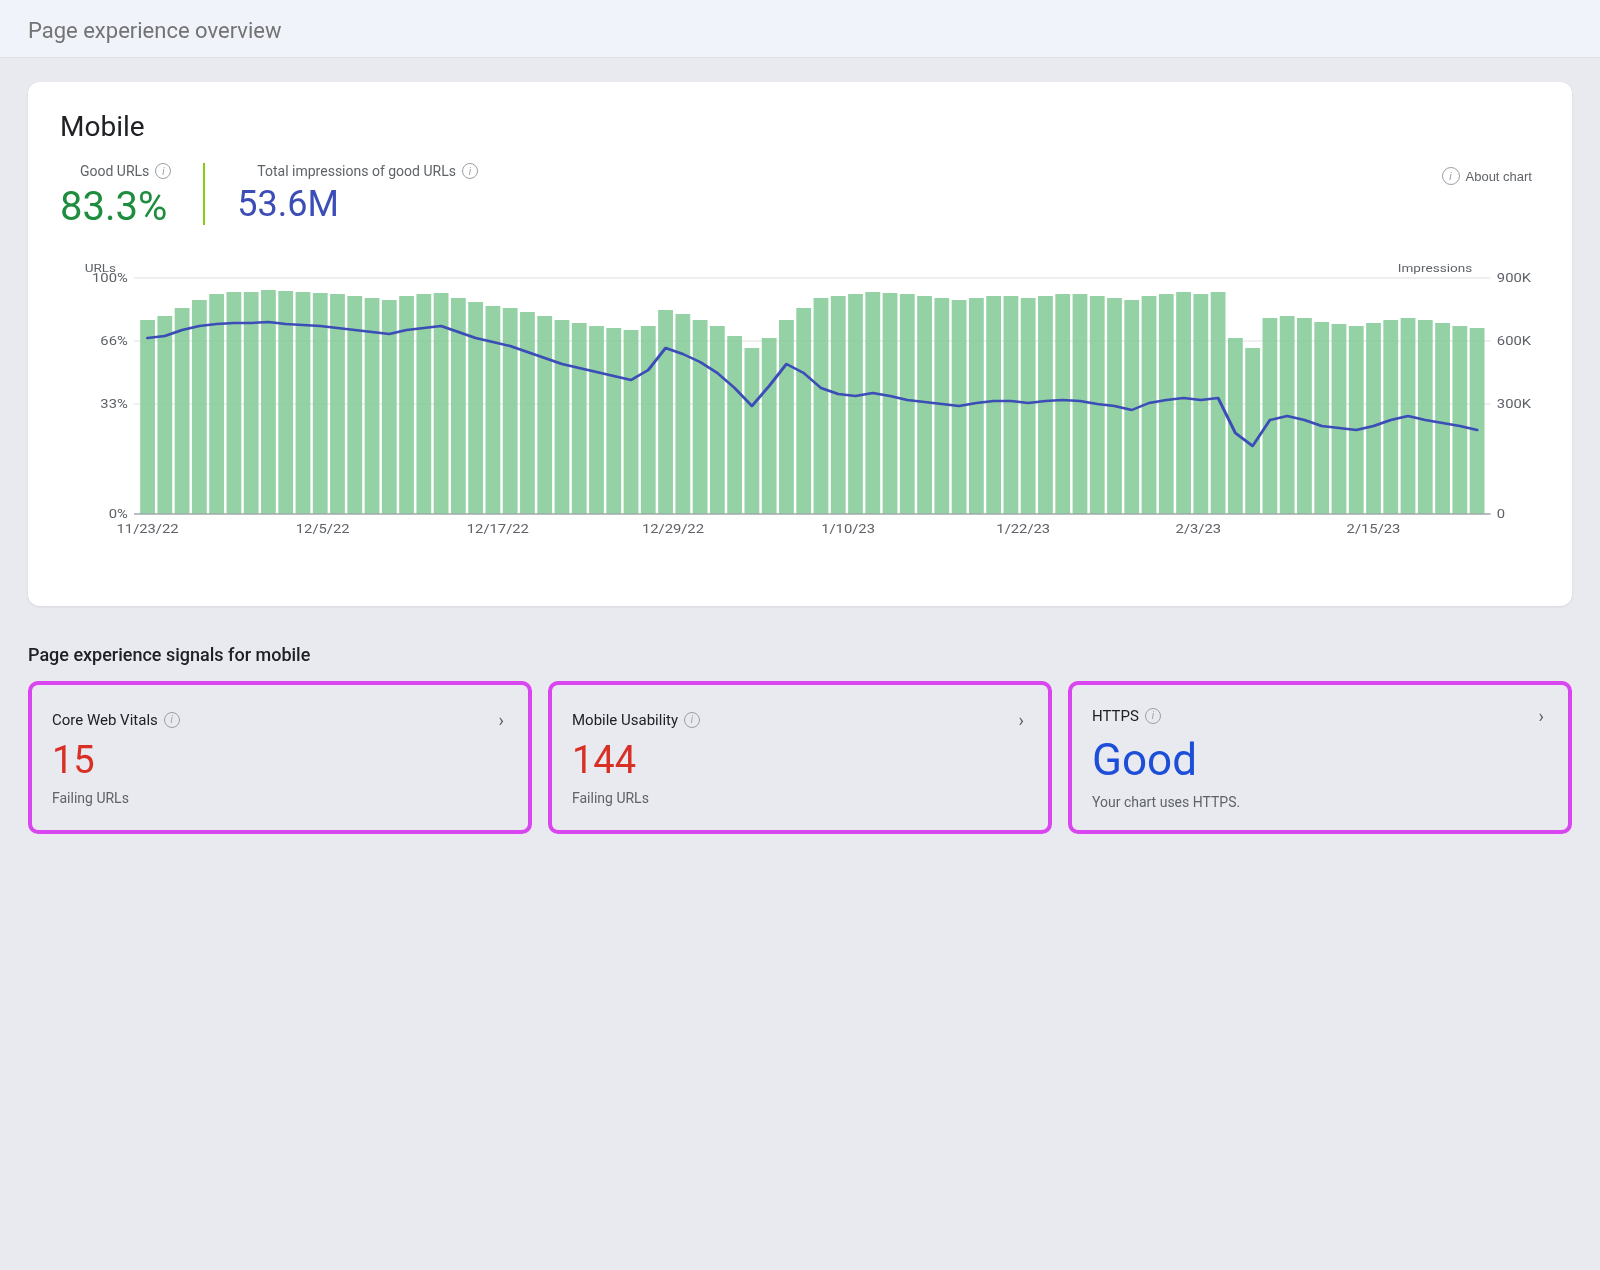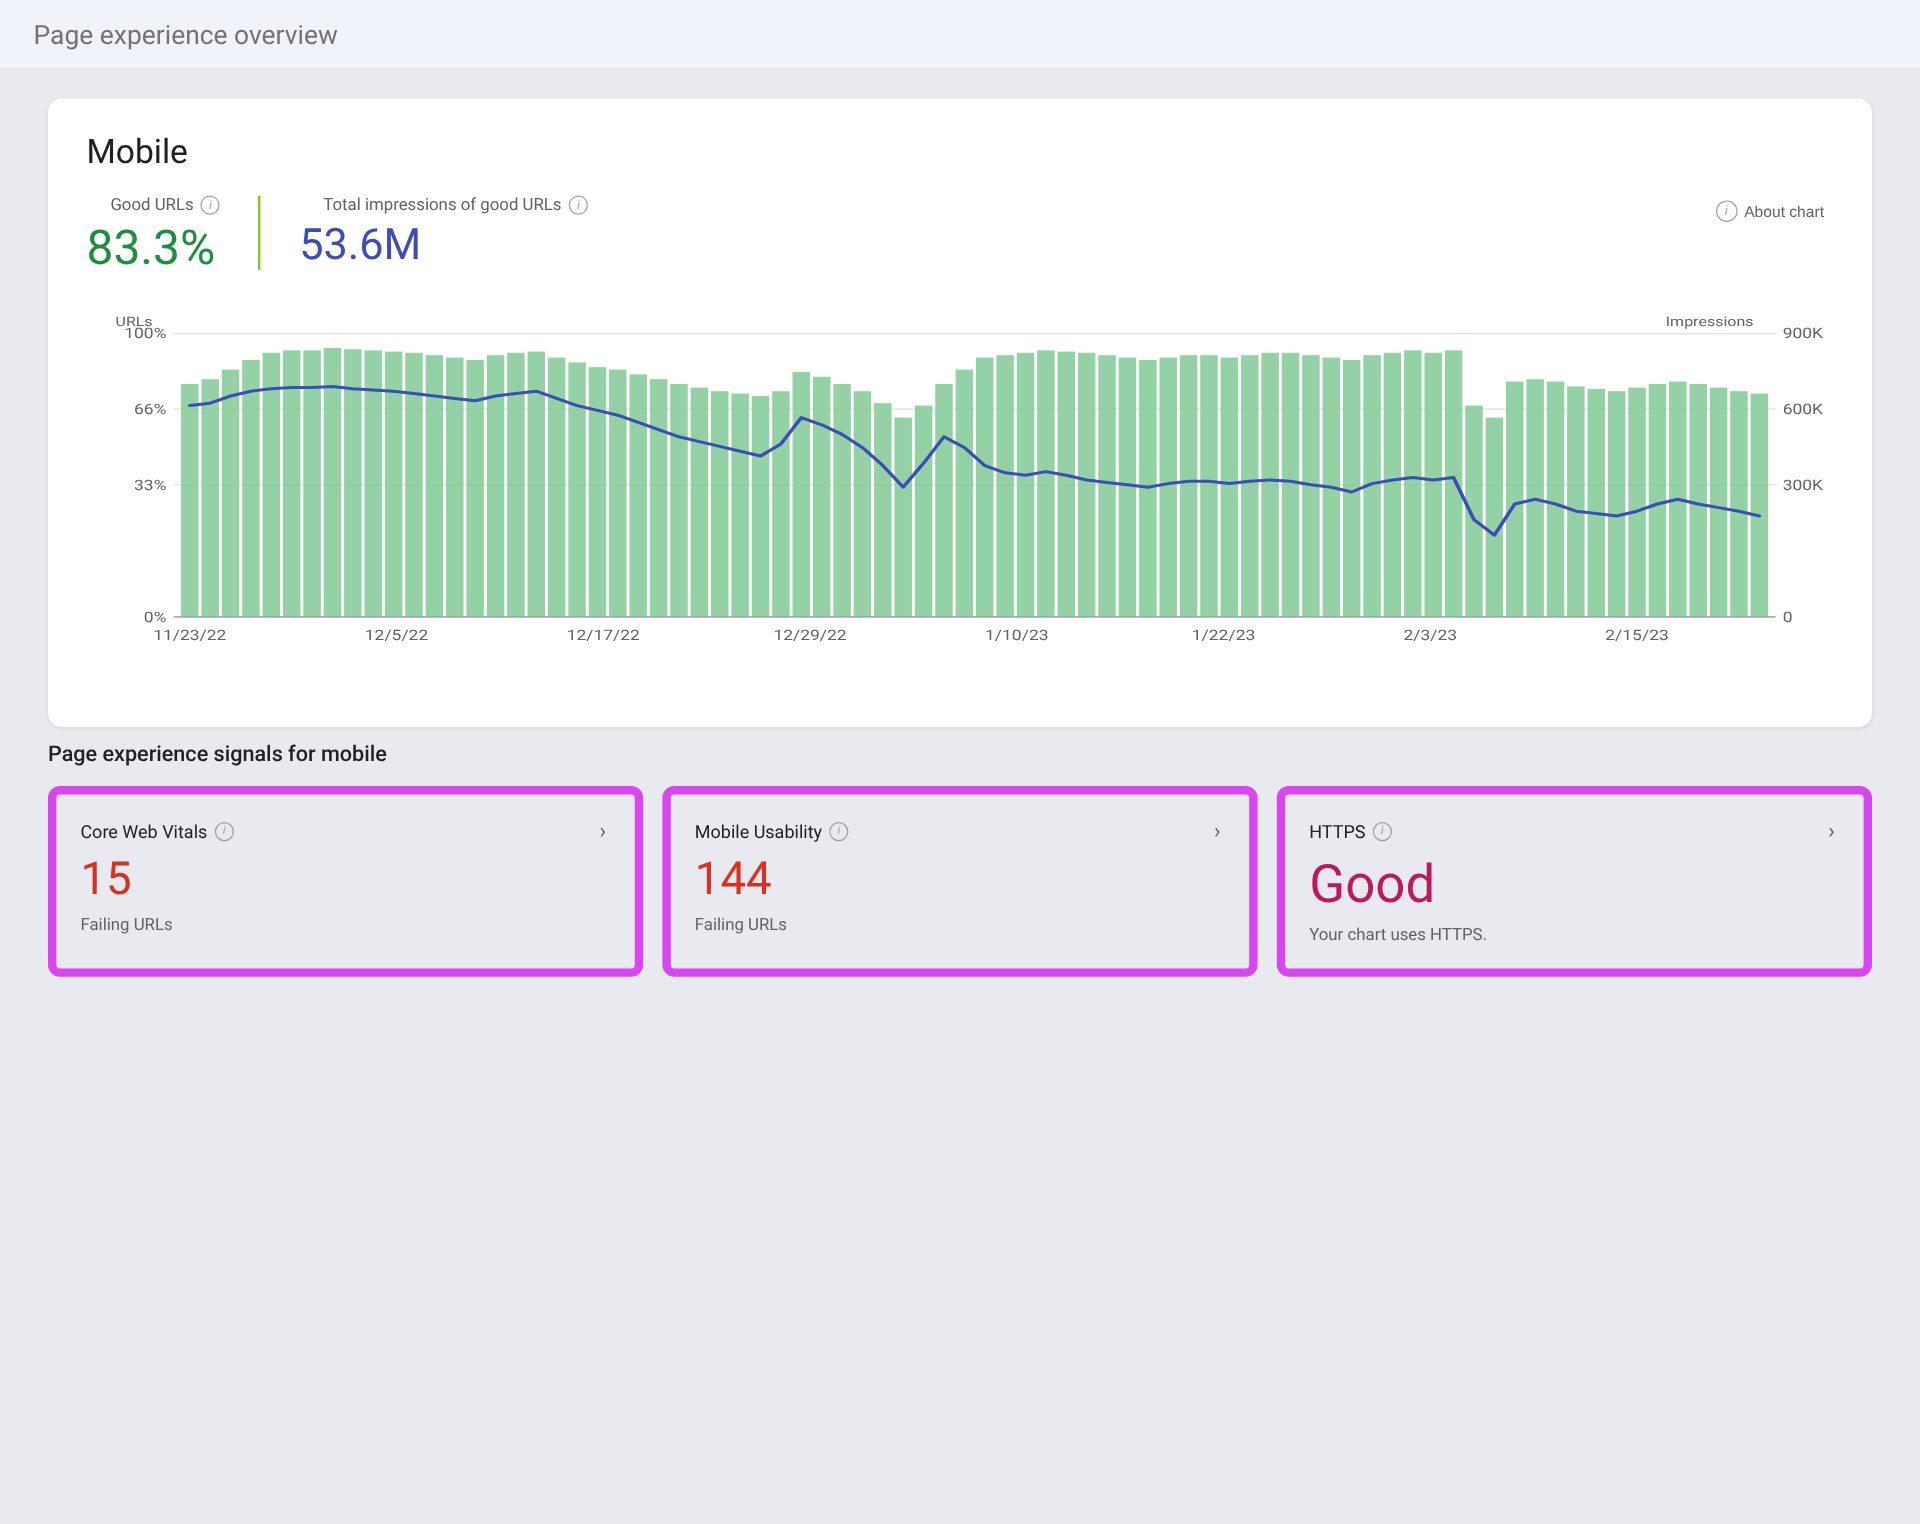--- a/index.html
+++ b/index.html
@@ -13,24 +13,24 @@
       background: #f0f3fa;
       padding: 18px 28px 14px 28px;
       border-bottom: 1px solid #dde1ea;
     }
     .page-title {
       font-size: 22px;
       font-weight: 400;
       color: #737373;
     }
     .main-content {
-      padding: 24px 40px;
+      padding: 24px 28px;
       display: flex;
       flex-direction: column;
-      gap: 12px;
+      gap: 38px;
     }
     .card {
       background: #ffffff;
       border-radius: 12px;
       padding: 28px 32px;
       box-shadow: 0 1px 3px rgba(0,0,0,0.08);
     }
     .mobile-label {
       font-size: 28px;
       font-weight: 400;
@@ -123,27 +123,28 @@
       font-weight: 500;
       color: #202124;
       margin-bottom: 16px;
     }
     .signals-grid {
       display: grid;
       grid-template-columns: repeat(3, 1fr);
       gap: 16px;
     }
     .signal-card {
-      border: 7px solid #d946ef;
+      border: 4px solid #d946ef;
       border-radius: 10px;
       padding: 20px 24px 20px 20px;
       display: flex;
       flex-direction: column;
       gap: 8px;
       cursor: pointer;
+      justify-content: center;
     }
     .signal-card-header {
       display: flex;
       align-items: center;
       justify-content: space-between;
     }
     .signal-card-title-row {
       display: flex;
       align-items: center;
       gap: 6px;
@@ -158,21 +159,21 @@
       font-size: 18px;
     }
     .signal-value-red {
       font-size: 38px;
       font-weight: 400;
       color: #d93025;
     }
     .signal-value-green {
       font-size: 44px;
       font-weight: 400;
-      color: #be185d;
+      color: #1d4ed8;
     }
     .signal-sub {
       font-size: 14px;
       color: #5f6368;
     }
   </style>
 </head>
 <body>
 
 <div class="page-header">

